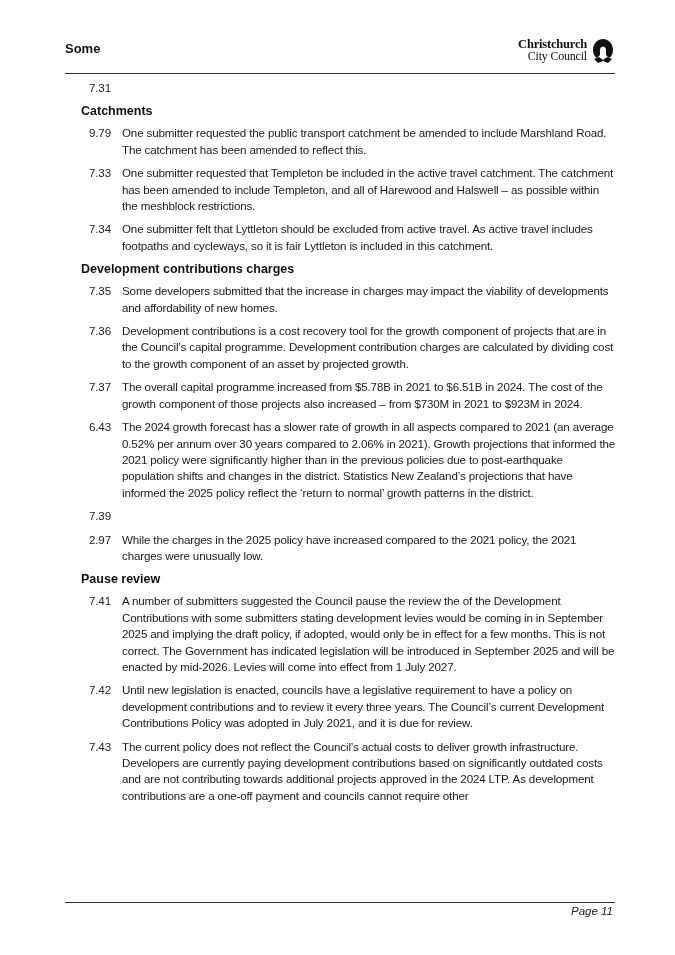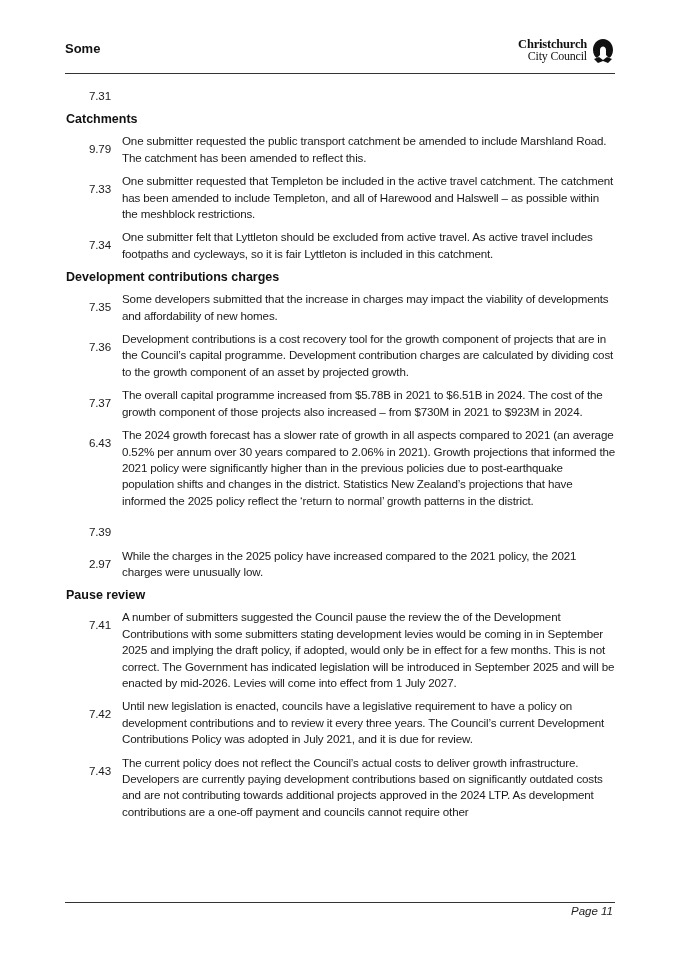--- a/index.html
+++ b/index.html
@@ -10,24 +10,24 @@
   .header-title { position: absolute; left: 0; top: 3px; font-weight: bold; font-size: 13px; color: #111; }
   .logo { position: absolute; right: 0; top: 0; display: flex; align-items: flex-start; }
   .logo-text { text-align: right; font-family: "Liberation Serif", "DejaVu Serif", serif; line-height: 12px; margin-right: 4px; }
   .logo-line1 { font-size: 12.5px; font-weight: bold; color: #111; letter-spacing: -0.2px; }
   .logo-line2 { font-size: 12px; color: #111; letter-spacing: -0.2px; }
   .logo-mark { width: 24px; height: 26px; }
   .rule-top { position: absolute; left: 65px; top: 73px; width: 550px; height: 0; border-top: 1.5px solid #333; }
   .rule-bottom { position: absolute; left: 65px; top: 902px; width: 550px; height: 0; border-top: 1.5px solid #333; }
   .footer { position: absolute; right: 62px; top: 905px; font-size: 11.5px; color: #222; font-style: italic; }
   .content { position: absolute; left: 65px; top: 80px; width: 552px; }
-  .heading { font-weight: bold; font-size: 12.5px; margin: 7px 0 6px 1px; color: #111; line-height: 16px; }
+  .heading { font-weight: bold; font-size: 12.5px; margin: 7px 0 6px 16px; color: #111; line-height: 16px; }
   .para { display: flex; font-size: 11.6px; line-height: 16.4px; margin: 0 0 7px 0; letter-spacing: -0.15px; }
   .para-num { width: 56px; flex: 0 0 56px; text-align: right; padding-right: 0; box-sizing: border-box; }
-  .para-num span { display: inline-block; width: 32px; text-align: left; margin-top: 8px; }
+  .para-num span { display: inline-block; width: 32px; text-align: left; }
   .para-text { flex: 1; padding-left: 1px; }
 </style>
 </head>
 <body>
 
 <div class="page">
 
   <div class="header">
     <div class="header-title">Some</div>
     <div class="logo">

